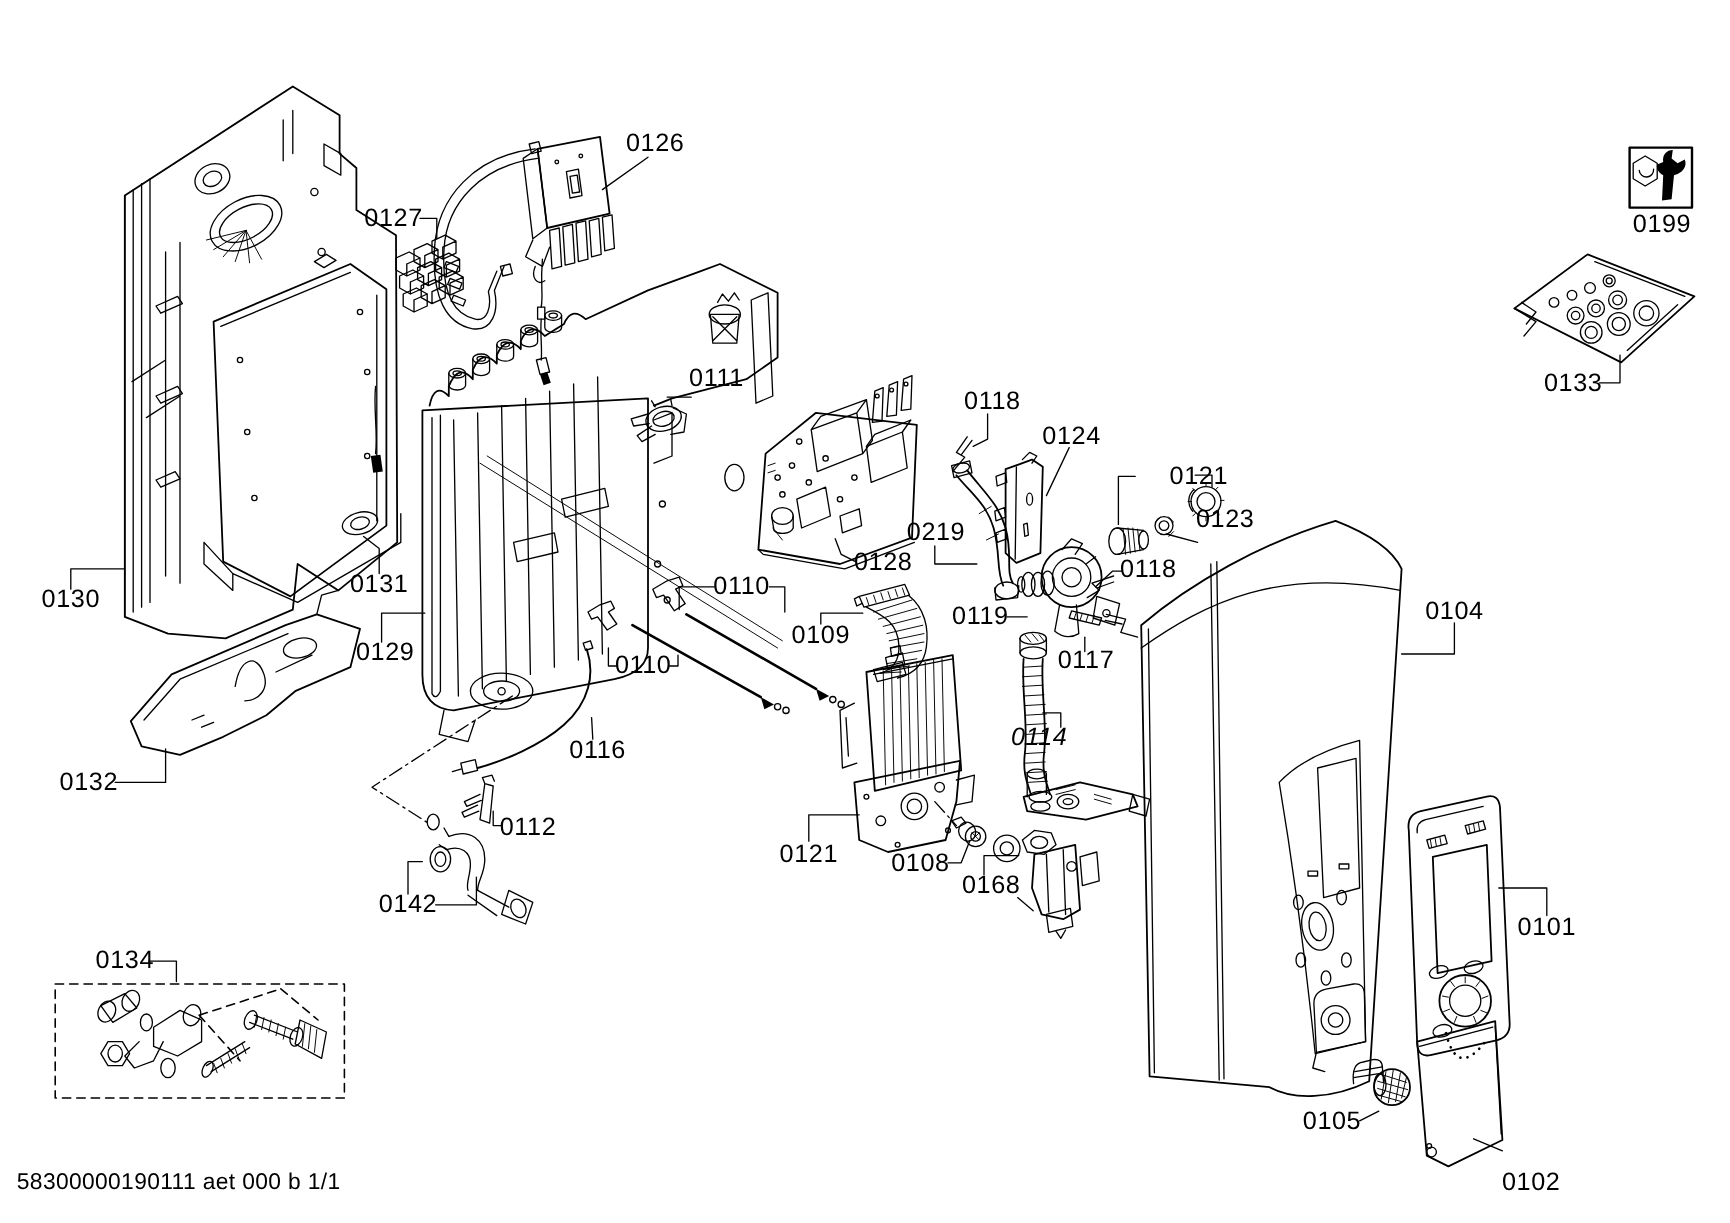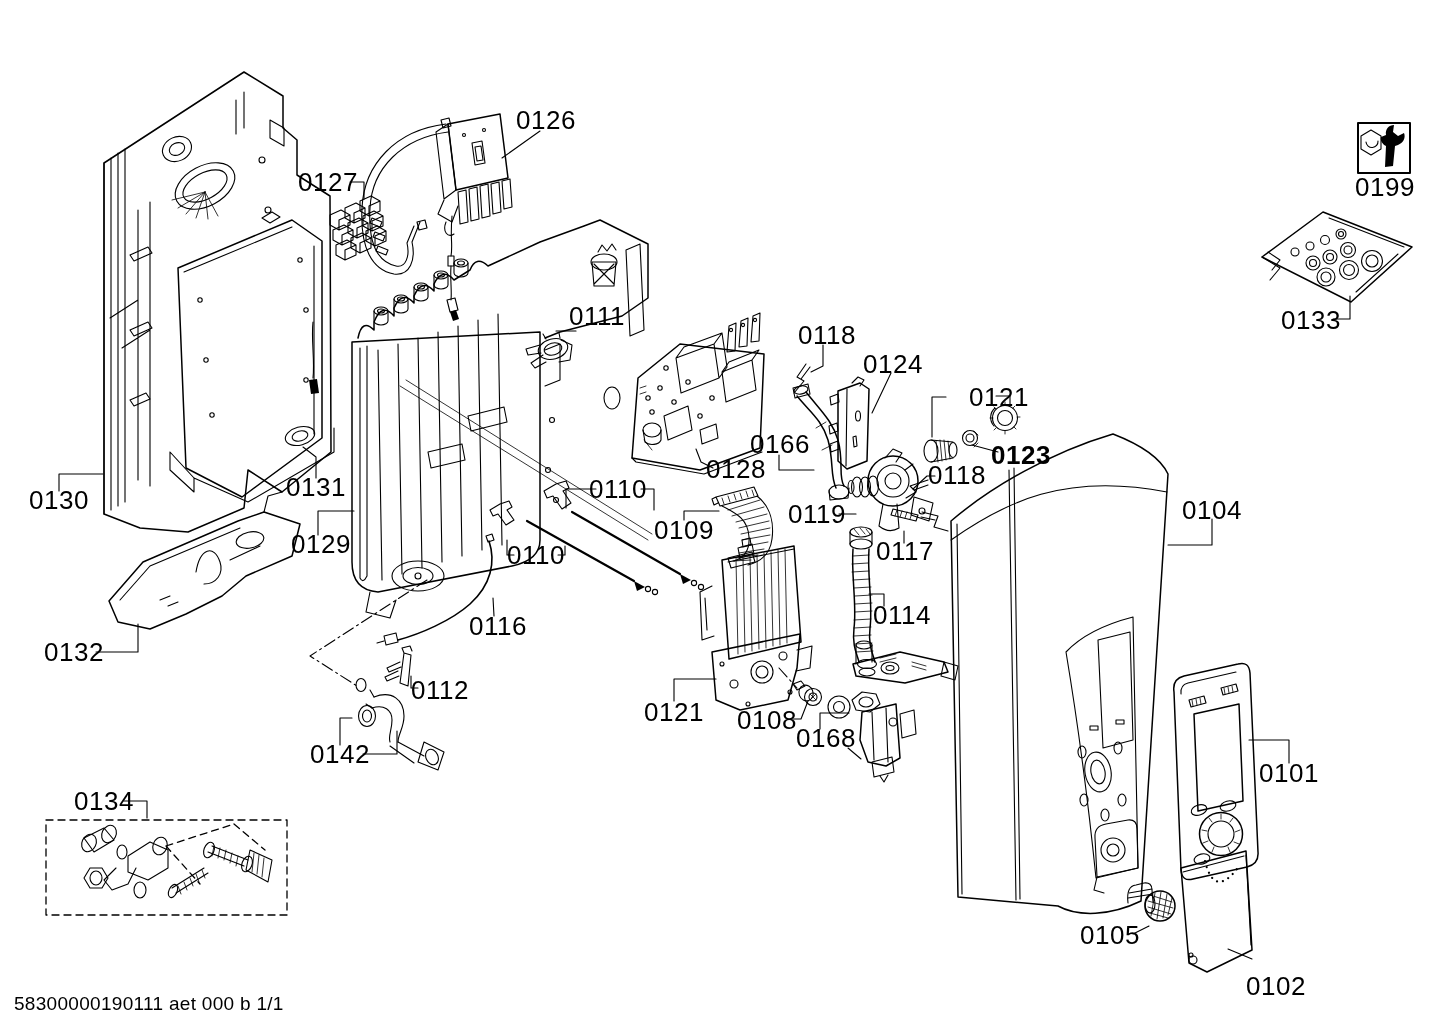--- a/index.html
+++ b/index.html
@@ -7,23 +7,23 @@
           font-family:"Liberation Sans",sans-serif;}
   svg{position:absolute;left:0;top:0;}
   svg *{stroke:#000;fill:none;stroke-width:1.1;stroke-linejoin:round;stroke-linecap:round;}
   svg .f{fill:#000;stroke:none;}
   svg .b{stroke-width:1.5;}
   svg .t{stroke-width:.8;}
   svg .lead{stroke-width:1;}
   svg .dd{stroke-dasharray:12 4 2 4;}
   svg .da{stroke-dasharray:7 5;stroke-width:1.3;}
   svg .dot{stroke-dasharray:.1 6;stroke-width:2.2;}
-  .part-label{position:absolute;transform:translate(-50%,-50%);font-size:26px;color:#000;
+  .part-label{position:absolute;transform:translate(-50%,-50%);font-size:21px;color:#000;
               letter-spacing:.5px;white-space:nowrap;}
-  .footer{position:absolute;left:14px;top:975px;font-size:19px;color:#000;letter-spacing:.3px;margin-top:18px;}
+  .footer{position:absolute;left:14px;top:975px;font-size:19px;color:#000;letter-spacing:.3px;}
 </style>
 </head>
 <body>
 
 <div class="canvas">
 
 <svg width="1442" height="1019" viewBox="0 0 1442 1019">
 
   <g class="lead">
     <path d="M59,491 L59,474 L103,474"></path>
@@ -495,29 +495,29 @@
       <div class="part-label" style="left: 618px; top: 489px;">0110</div>
       <div class="part-label" style="left: 536px; top: 555px;">0110</div>
       <div class="part-label" style="left: 498px; top: 626px;">0116</div>
       <div class="part-label" style="left: 440px; top: 690px;">0112</div>
       <div class="part-label" style="left: 340px; top: 754px;">0142</div>
       <div class="part-label" style="left: 684px; top: 530px;">0109</div>
       <div class="part-label" style="left: 736px; top: 469px;">0128</div>
       <div class="part-label" style="left: 674px; top: 712px;">0121</div>
       <div class="part-label" style="left: 767px; top: 720px;">0108</div>
       <div class="part-label" style="left: 826px; top: 738px;">0168</div>
-      <div class="part-label" style="left: 902px; top: 615px;">0114</div>
+      <div class="part-label" style="left: 866px; top: 615px; font-style: italic;">0114</div>
       <div class="part-label" style="left: 905px; top: 551px;">0117</div>
       <div class="part-label" style="left: 827px; top: 335px;">0118</div>
-      <div class="part-label" style="left: 780px; top: 444px;">0166</div>
+      <div class="part-label" style="left: 780px; top: 444px;">0219</div>
       <div class="part-label" style="left: 817px; top: 514px;">0119</div>
       <div class="part-label" style="left: 893px; top: 364px;">0124</div>
       <div class="part-label" style="left: 957px; top: 475px;">0118</div>
       <div class="part-label" style="left: 971px; top: 397px; margin-left: 28px;">0121</div>
-      <div class="part-label" style="left: 1021px; top: 455px; font-weight: bold;">0123</div>
+      <div class="part-label" style="left: 1021px; top: 433px;">0123</div>
       <div class="part-label" style="left: 1212px; top: 510px;">0104</div>
       <div class="part-label" style="left: 1289px; top: 773px;">0101</div>
       <div class="part-label" style="left: 1110px; top: 935px;">0105</div>
       <div class="part-label" style="left: 1276px; top: 960px; margin-top: 26px;">0102</div>
       <div class="part-label" style="left: 1311px; top: 320px;">0133</div>
       <div class="part-label" style="left: 1385px; top: 187px;">0199</div>
     </div>
 
 <div class="footer">58300000190111 aet 000 b 1/1</div>
 

